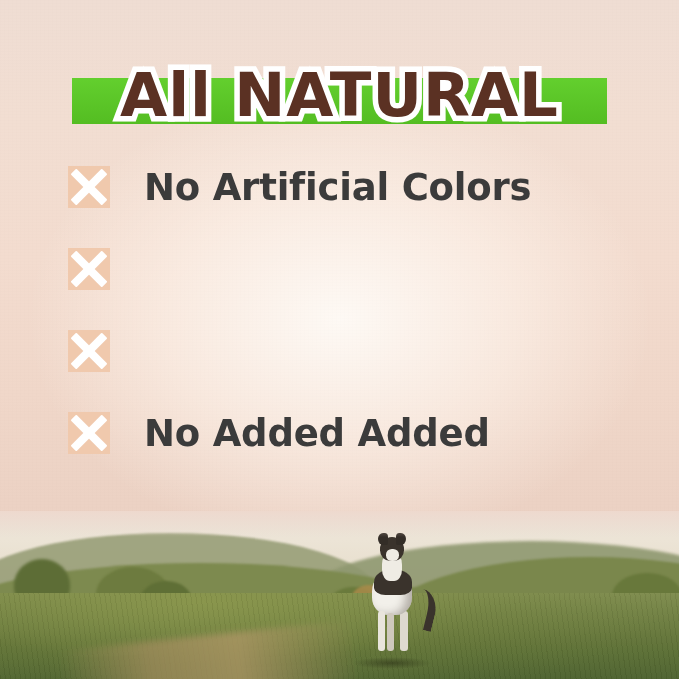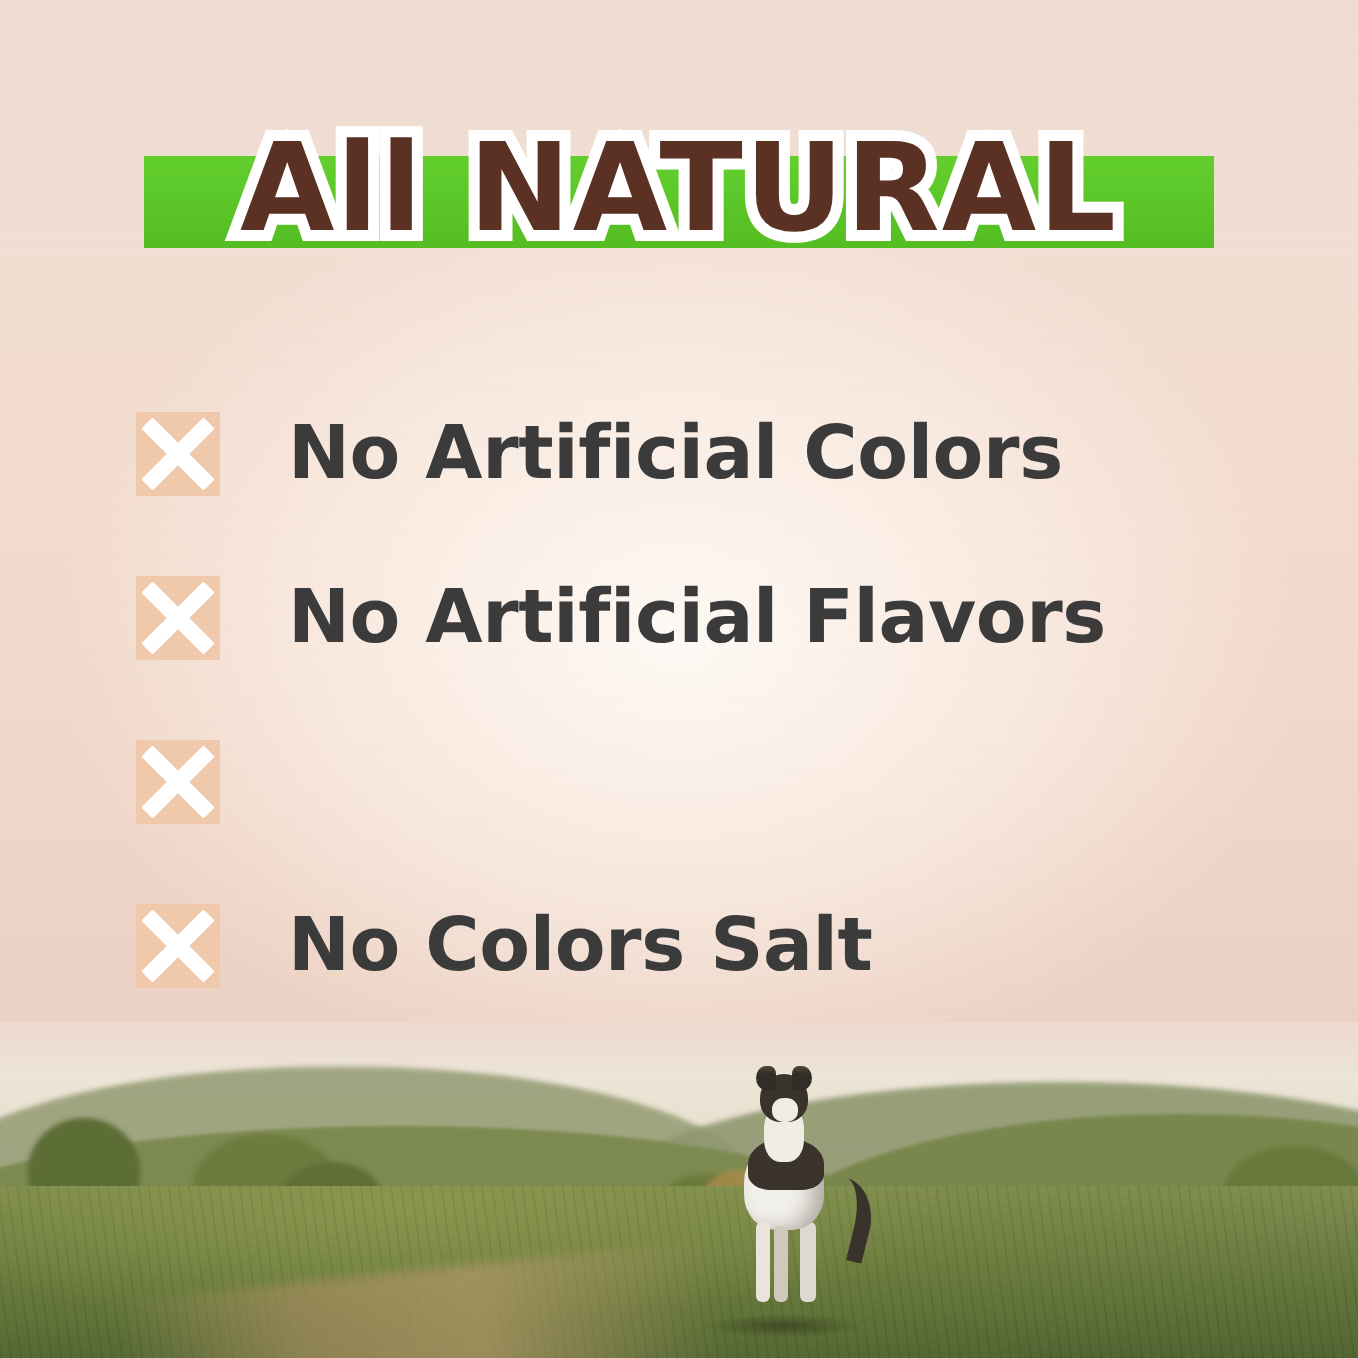--- a/index.html
+++ b/index.html
@@ -82,21 +82,21 @@
 
   
   #claims {
     position: absolute;
     left: 68px;
     top: 166px;
     width: 560px;
   }
   .claim-row {
     display: flex;
-    align-items: flex-end;
+    align-items: flex-start;
     height: 82px;
   }
   .claim-box {
     position: relative;
     width: 42px;
     height: 42px;
     flex: 0 0 42px;
     background: #f0c9ad;
     margin-right: 34px;
   }
@@ -310,36 +310,35 @@
         <span class="x2"></span>
       </div>
       <div class="claim-label">No Artificial Colors</div>
     </div>
 
     <div class="claim-row">
       <div class="claim-box">
         <span class="x1"></span>
         <span class="x2"></span>
       </div>
-      <div class="claim-label">No Artificial Flavors</div>
     </div>
 
     <div class="claim-row">
       <div class="claim-box">
         <span class="x1"></span>
         <span class="x2"></span>
       </div>
     </div>
 
     <div class="claim-row">
       <div class="claim-box">
         <span class="x1"></span>
         <span class="x2"></span>
       </div>
-      <div class="claim-label">No Colors Salt</div>
+      <div class="claim-label">No Added Added</div>
     </div>
 
   </div>
 
   <div id="photo">
     <div id="sky"></div>
     <div id="hill-far"></div>
     <div id="hill-far2"></div>
     <div id="hill-mid"></div>
     <div id="hill-right"></div>

